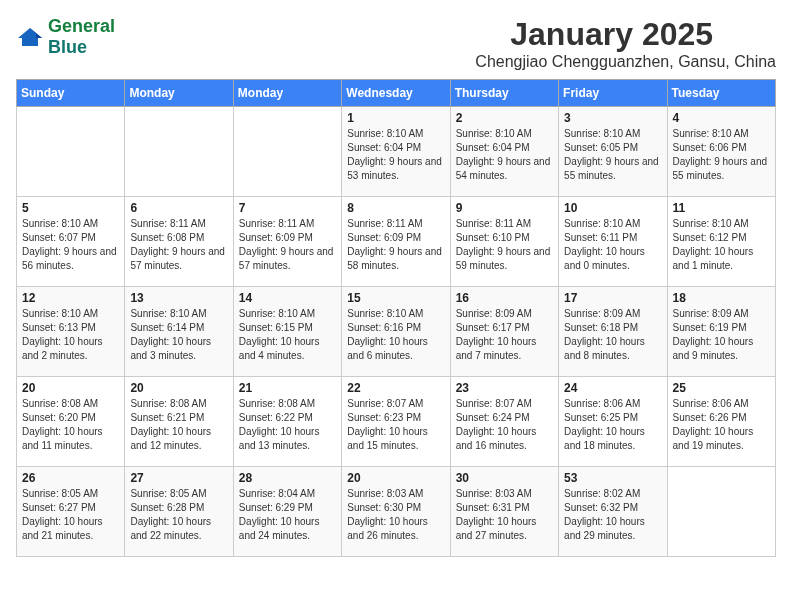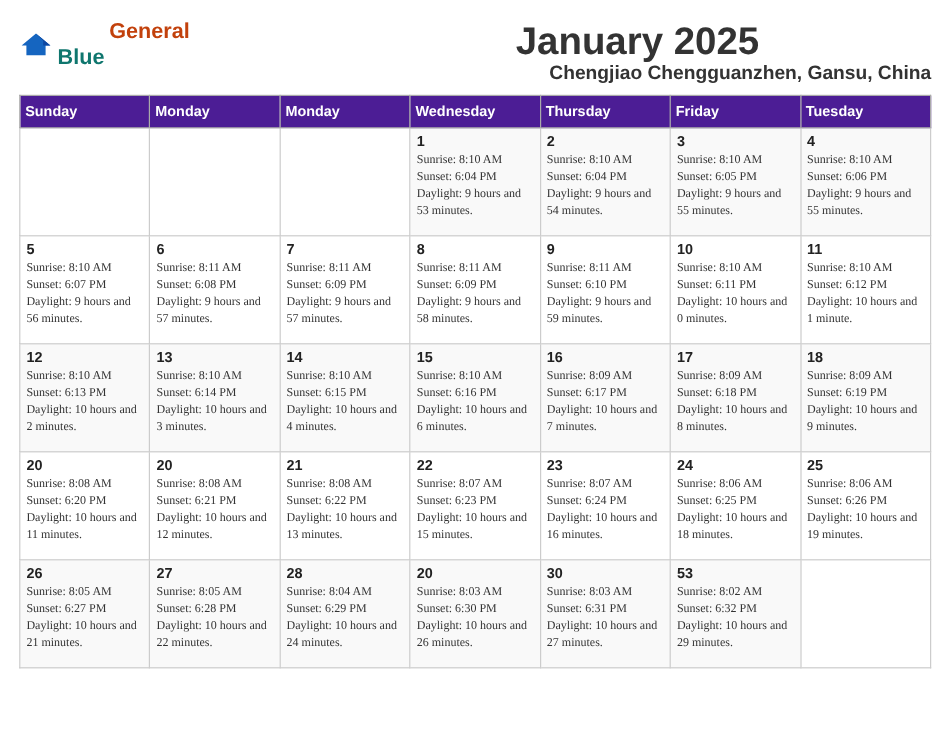--- a/index.html
+++ b/index.html
@@ -17,53 +17,52 @@
       margin-bottom: 8px;
     }
     .logo {
       display: flex;
       align-items: center;
       gap: 4px;
     }
     .logo-text-general {
       font-size: 18px;
       font-weight: bold;
-      color: #c2410c;
-      margin-left: 43px;
+      color: #15803d;
     }
     .logo-text-blue {
       font-size: 18px;
       font-weight: bold;
       color: #0f766e;
     }
     .logo-icon {
       width: 28px;
       height: 22px;
     }
     .title-block {
-      text-align: left;
+      text-align: center;
     }
     .calendar-title {
       font-size: 32px;
       font-weight: bold;
       color: #333;
     }
     .calendar-subtitle {
       font-size: 16px;
-      font-weight: bold;
+      font-weight: normal;
       color: #333;
       margin-left: 28px;
     }
     table {
       width: 100%;
       border-collapse: collapse;
       font-size: 11px;
     }
     thead tr {
-      background-color: #4c1d95;
+      background-color: #3b82f6;
       color: #fff;
     }
     thead th {
       padding: 6px 4px;
       text-align: left;
       font-size: 12px;
       font-weight: bold;
       border: 1px solid #aaa;
     }
     tbody tr {
@@ -83,21 +82,20 @@
       font-size: 12px;
       font-weight: bold;
       color: #222;
       display: block;
       margin-bottom: 2px;
     }
     .day-info {
       font-size: 10px;
       color: #333;
       line-height: 1.4;
-      font-family: Liberation Serif, serif;
     }
     .empty-cell {
       background: #fff;
     }
     tbody tr:nth-child(even) td.empty-cell {
       background: #f9f9f9;
     }
   </style>
 </head>
 <body>

